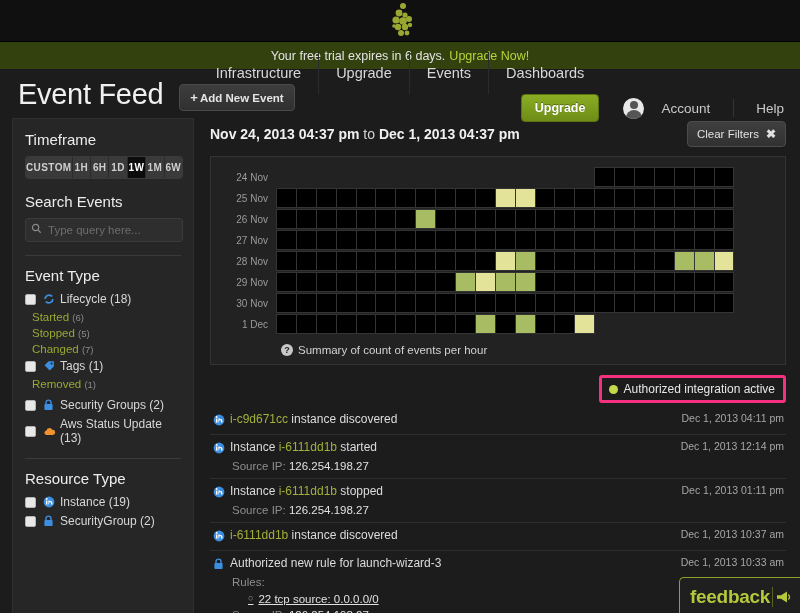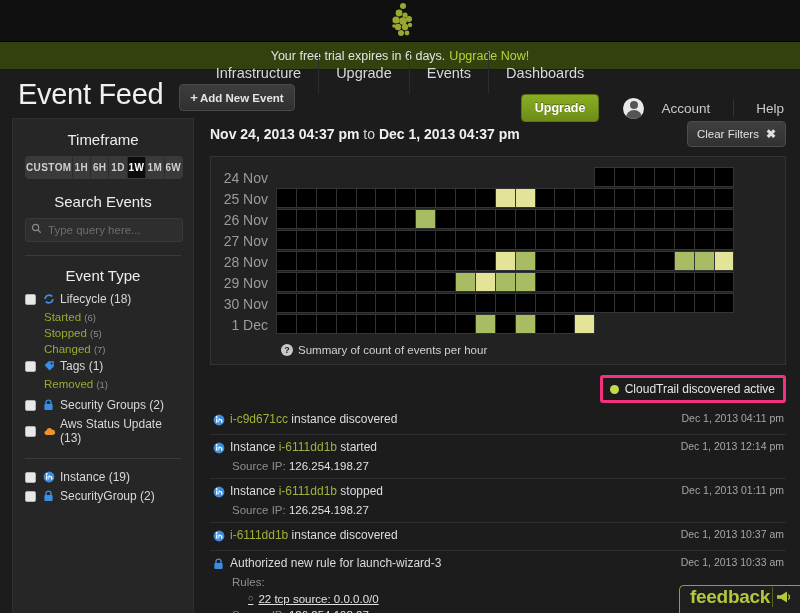--- a/index.html
+++ b/index.html
@@ -96,21 +96,20 @@
   #sidebar {
     width: 182px; flex: 0 0 182px;
     background: #262626;
     border: 1px solid #2f2f2f;
     padding: 12px 12px 14px 12px;
     min-height: 370px;
   }
   .side-h {
     font-size: 15px; color: #ededed; font-weight: normal;
     margin-bottom: 8px;
-    text-align: center;
   }
 
   
   #timeframe { display: flex; border: 1px solid #3a3a3a; border-radius: 3px; overflow: hidden; width: 158px; }
   .tf {
     flex: 1; text-align: center;
     font-size: 10px; font-weight: bold; letter-spacing: .4px;
     color: #cfcfcf; background: #3a3a3a;
     padding: 5px 0; cursor: pointer;
     border-right: 1px solid #2b2b2b;
@@ -136,21 +135,21 @@
 
   
   .frow { display: flex; align-items: center; margin-bottom: 5px; }
   .cbox {
     width: 11px; height: 11px; flex: 0 0 11px;
     background: #e8e8e8; border: 1px solid #b5b5b5;
     border-radius: 2px; margin-right: 7px; cursor: pointer;
   }
   .ficon { width: 13px; flex: 0 0 13px; margin-right: 4px; display:flex; align-items:center; }
   .flabel { font-size: 12px; color: #d8d8d8; cursor: pointer; }
-  .sub { font-size: 11.5px; color: #9aa832; margin-left: 19px; margin-bottom: 4px; cursor: pointer; }
+  .sub { font-size: 11.5px; color: #9aa832; margin-left: 7px; margin-bottom: 4px; cursor: pointer; }
   .sub .cnt { color: #8b8b8b; font-size: 9.5px; }
 
   
   #main { flex: 1; padding-left: 16px; min-width: 0; }
   #range-row { display: flex; align-items: center; height: 32px; margin-bottom: 6px; }
   #range-text { font-size: 14px; font-weight: bold; color: #f0f0f0; }
   #range-text .lt { font-weight: normal; color: #d3d3d3; }
   #clear-filters {
     margin-left: auto;
     background: linear-gradient(#3f3f3f, #313131);
@@ -162,21 +161,21 @@
   #clear-filters .xm { font-size: 12px; font-weight: bold; }
 
   
   #heat-panel {
     background: #222; border: 1px solid #333;
     padding: 10px 10px 8px 4px;
   }
   .heat-row { display: flex; align-items: center; height: 21px; }
   .heat-label {
     width: 62px; flex: 0 0 62px; text-align: right;
-    font-size: 14px; color: #9b9b9b; padding-right: 9px;
+    font-size: 10px; color: #9b9b9b; padding-right: 9px;
   }
   .heat-cells { display: flex; }
   .cell {
     width: 20.9px; height: 20px;
     background: #000; border: 1px solid #343434;
     margin: 0 0 1px -1px;
   }
   .cell.empty { background: transparent; border-color: transparent; }
   #heat-foot { display: flex; align-items: center; margin: 9px 0 0 66px; }
   #heat-foot .qi {
@@ -218,21 +217,21 @@
   .ev-rule { font-size: 11.5px; color: #e0e0e0; margin-left: 38px; line-height: 16px; text-decoration: underline; }
   .ev-rule .bullet { color: #9a9a9a; margin-right: 5px; font-size: 9px; vertical-align: 2px; }
 
   
   #feedback {
     position: absolute; right: 0px; bottom: 0px;
     border: 1px solid #8fa02e; border-bottom: none; border-right: none;
     border-radius: 5px 0 0 0;
     background: #1f1f1f;
     display: flex; align-items: center;
-    padding: 0 8px 5px 10px; gap: 2px;
+    padding: 8px 8px 5px 10px; gap: 2px;
     cursor: pointer;
   }
   #feedback .fb-txt { font-size: 19px; font-weight: bold; color: #b5c73b; letter-spacing: -.3px; }
   #feedback .fb-sep { width: 1px; height: 20px; background: #59621f; }
 </style>
 </head>
 <body>
 
 <div id="topnav">
   <div id="logo">
@@ -363,20 +362,21 @@
       <div class="ficon">
         <svg width="14" height="11" viewBox="0 0 14 11">
           <path d="M3.4 9.2 a2.5 2.5 0 0 1 .3-4.9 a3.3 3.3 0 0 1 6.3-.6 a2.6 2.6 0 0 1 .6 5.5 Z" fill="#f0922e"></path>
         </svg>
       </div>
       <div class="flabel">Aws Status Update (13)</div>
     </div>
 
     <div class="divider"></div>
 
+    <div class="side-h">Resource Type</div>
 
     <div class="frow">
       <div class="cbox"></div>
       <div class="ficon">
         <svg width="12" height="12" viewBox="0 0 12 12">
           <circle cx="6" cy="6" r="5.4" fill="#3c8fe0"></circle>
           <rect x="3" y="4.6" width="1.4" height="4" fill="#fff"></rect>
           <circle cx="3.7" cy="3" r="0.9" fill="#fff"></circle>
           <path d="M5.4 8.6 V4.6 h1.4 v.6 a1.8 1.8 0 0 1 2.6 1.6 V8.6 h-1.4 V7 a.9.9 0 0 0-1.8 0 v1.6 z" fill="#fff"></path>
         </svg>
@@ -636,21 +636,21 @@
         </div>
       <div id="heat-foot">
         <div class="qi">?</div>
         <span class="txt">Summary of count of events per hour</span>
       </div>
     </div>
 
     <div id="ct-row">
       <div id="ct-badge">
         <div id="ct-dot"></div>
-        <div id="ct-text">CloudTrail discovered active</div>
+        <div id="ct-text">Authorized integration active</div>
       </div>
     </div>
 
     <div id="events">
         <div class="ev">
           <div class="ev-main">
             <div class="ev-ico"><svg width="12" height="12" viewBox="0 0 12 12">
                 <circle cx="6" cy="6" r="5.4" fill="#3c8fe0"></circle>
                 <rect x="3" y="4.6" width="1.4" height="4" fill="#fff"></rect>
                 <circle cx="3.7" cy="3" r="0.9" fill="#fff"></circle>

